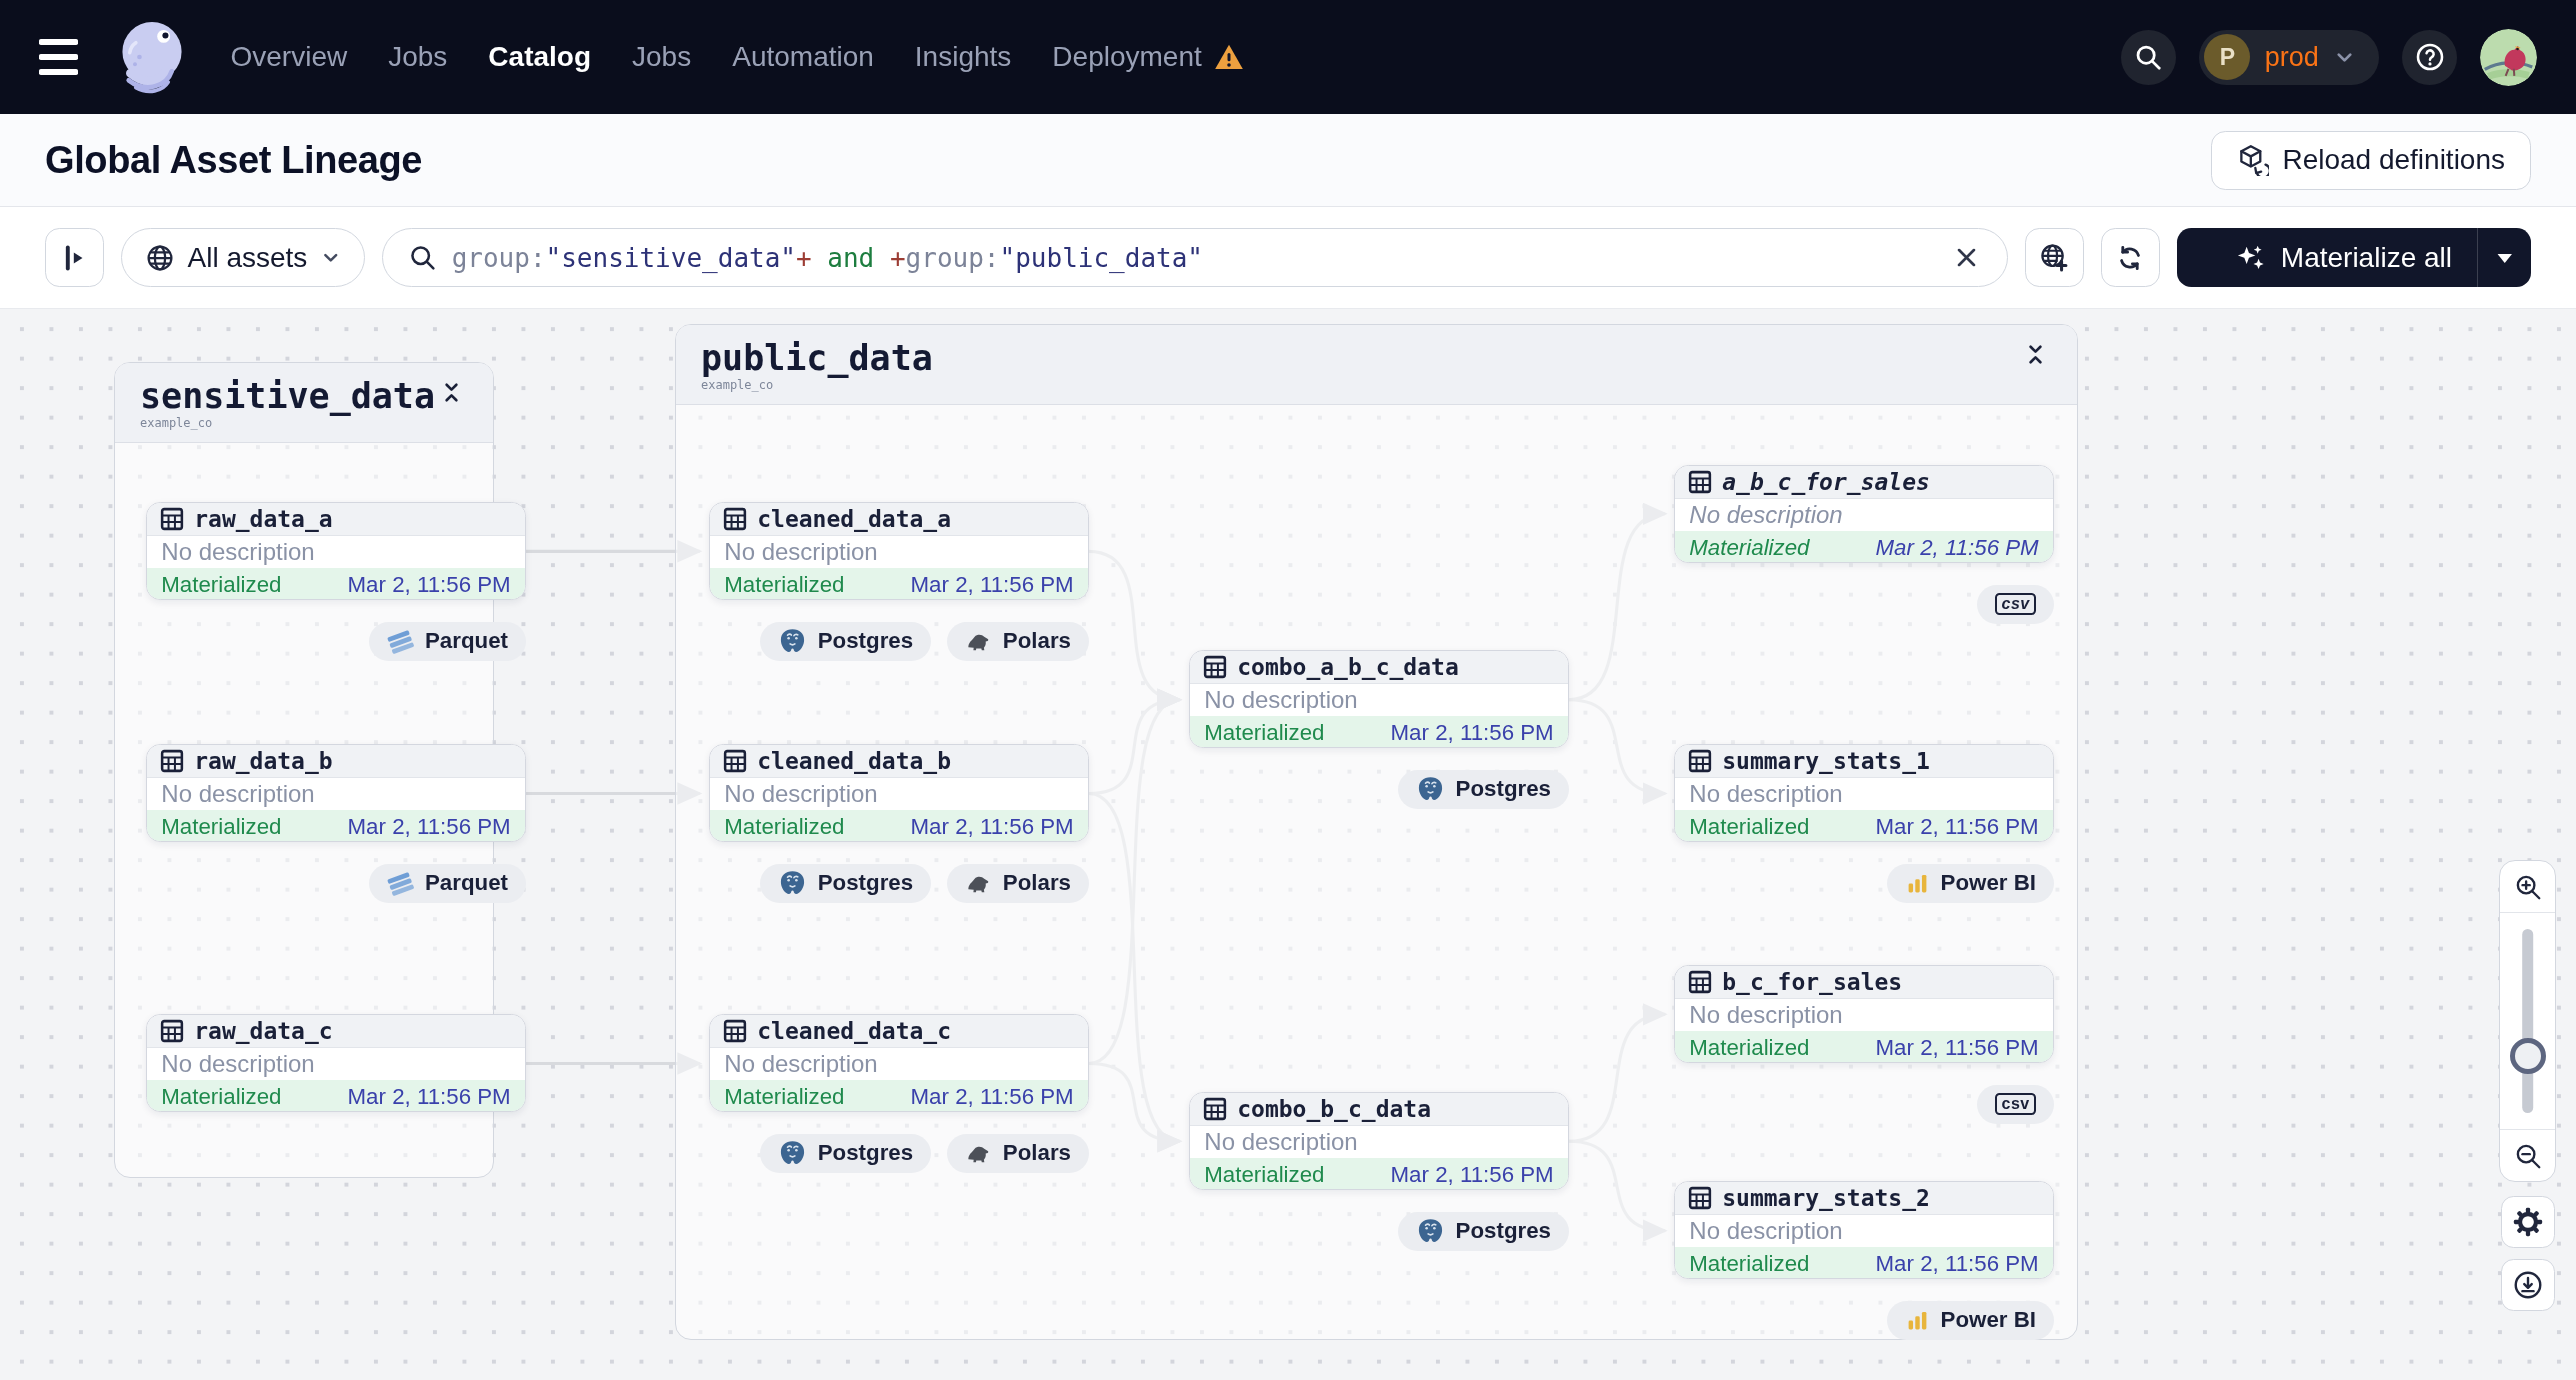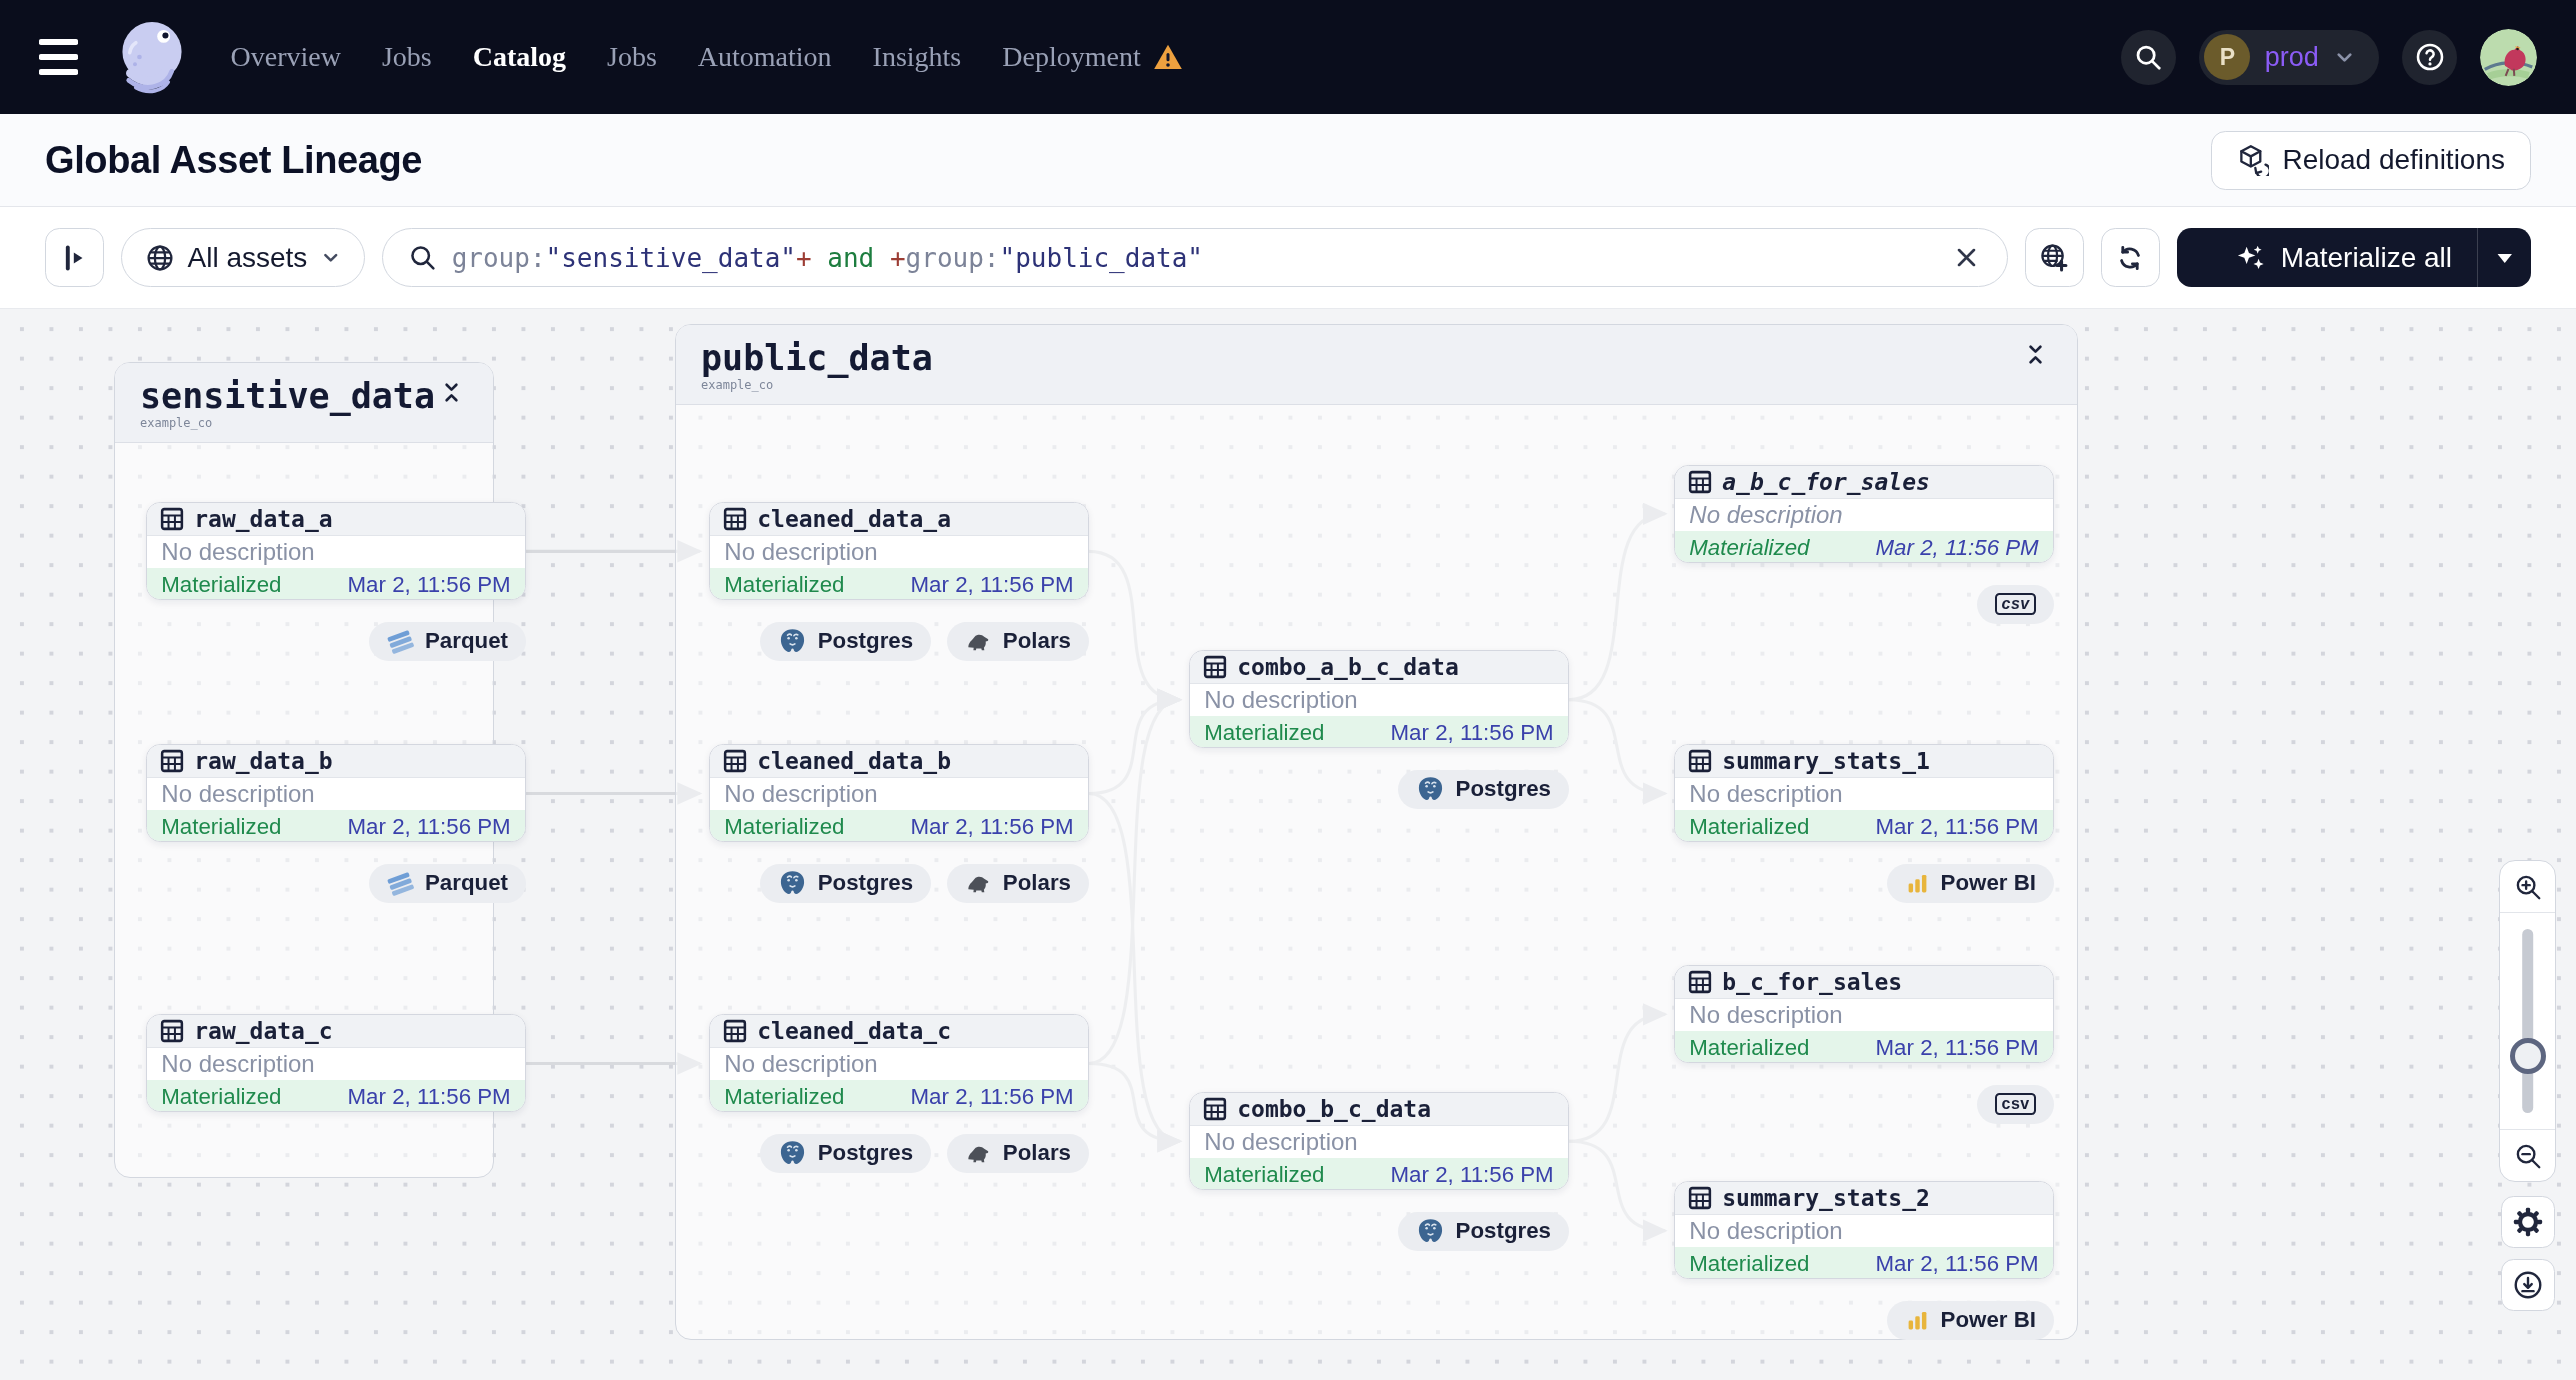--- a/index.html
+++ b/index.html
@@ -6,27 +6,27 @@
   html,body { width:2576px; height:1380px; overflow:hidden; }
   body { font-family:"Liberation Sans", sans-serif; background:#f3f4f6; }
   .mono { font-family:"DejaVu Sans Mono", monospace; }
 
   
   #topnav { height:114px; background:#0a0d1c; display:flex; align-items:center; padding:0 39px; }
   #hamburger { width:57px; height:57px; background:none; border:none; cursor:pointer; display:flex; flex-direction:column; justify-content:center; gap:9px; }
   #hamburger span { display:block; width:39px; height:6.3px; background:#ffffff; border-radius:1.8px; }
   #logo { width:86px; height:86px; margin-left:12.5px; }
   #nav-links { display:flex; align-items:center; gap:41px; margin-left:36px; }
-  .nav-link { font-size:28px; color:#9aa1b6; cursor:pointer; display:flex; align-items:center; gap:12.5px; white-space:nowrap;font-family:Liberation Serif, serif; }
+  .nav-link { font-size:28px; color:#9aa1b6; cursor:pointer; display:flex; align-items:center; gap:12.5px; white-space:nowrap; }
   .nav-link.active { color:#ffffff; font-weight:bold; }
   #nav-right { margin-left:auto; display:flex; align-items:center; gap:23px; }
   .nav-circle { width:55px; height:55px; border-radius:50%; background:#20242f; border:none; display:flex; align-items:center; justify-content:center; cursor:pointer; }
   #workspace-pill { height:55px; border-radius:29px; background:#20242f; border:none; display:flex; align-items:center; gap:14.3px; padding:0 23px 0 5.4px; cursor:pointer; }
   #workspace-avatar { width:46px; height:46px; border-radius:50%; background:#6b5b2b; color:#e9e0c6; font-size:23px; font-weight:bold; display:flex; align-items:center; justify-content:center; }
-  #workspace-label { color:#8b5cf6; font-size:27px; }
+  #workspace-label { color:#f97316; font-size:27px; }
   #user-avatar { width:57px; height:57px; border-radius:50%; overflow:hidden; border:none; background:none; cursor:pointer; }
 
   
   #pagehead { height:93px; background:#fafbfd; border-bottom:1.8px solid #e4e6eb; display:flex; align-items:center; padding:0 45px; }
   #page-title { font-size:38px; font-weight:bold; color:#0c1126; letter-spacing:-0.4px; }
   #reload-btn { margin-left:auto; height:59px; background:#ffffff; border:1.8px solid #d2d7df; border-radius:14.3px; display:flex; align-items:center; gap:13.4px; padding:0 25px; font-size:28px; color:#14192e; cursor:pointer; font-family:inherit; }
 
   
   #toolbar { height:102px; background:#ffffff; display:flex; align-items:center; gap:17px; padding:0 45px; border-bottom:0.9px solid #e8eaee; }
   .sq-btn { width:59px; height:59px; background:#ffffff; border:1.8px solid #d2d7df; border-radius:14.3px; display:flex; align-items:center; justify-content:center; cursor:pointer; flex:none; }

